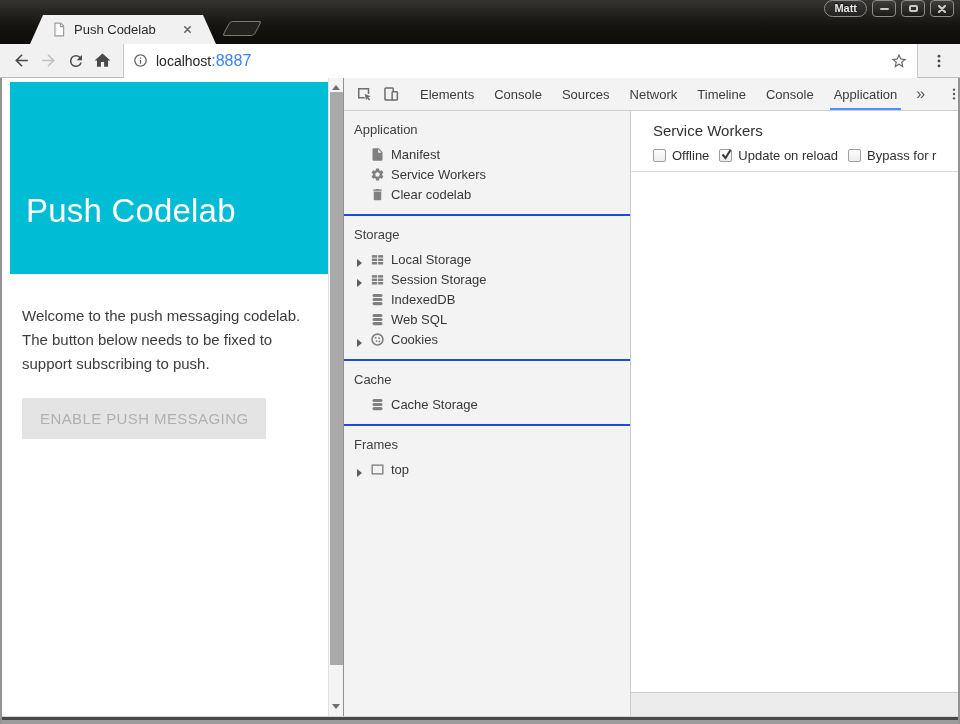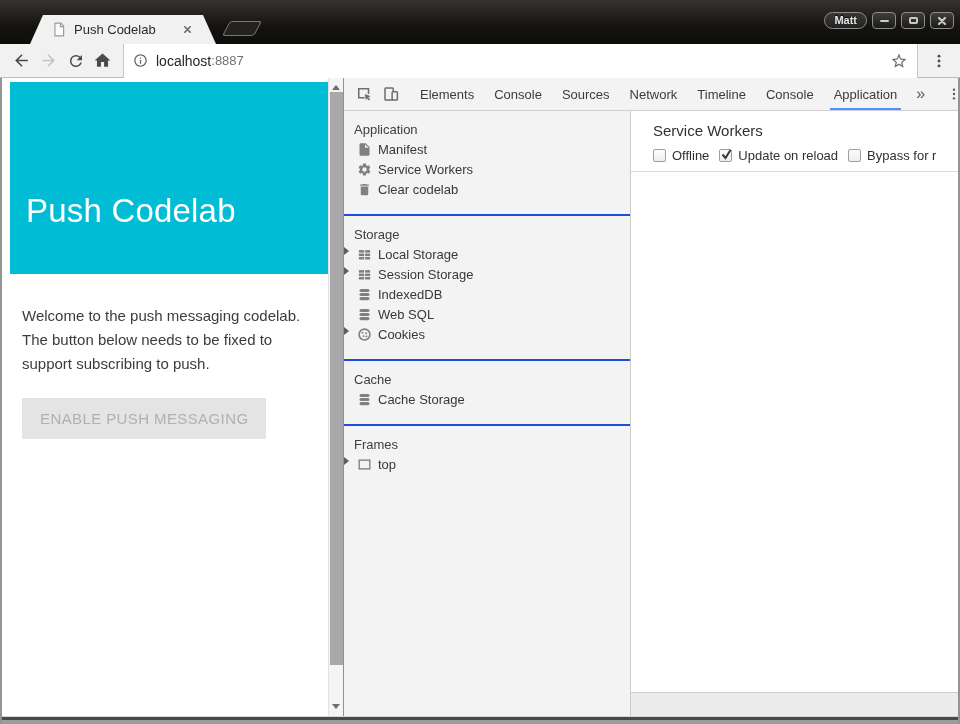--- a/index.html
+++ b/index.html
@@ -1,21 +1,21 @@
 <!DOCTYPE html>
 <html><head>
 <meta charset="utf-8">
 <style>
   * { margin:0; padding:0; box-sizing:border-box; }
   body { font-family:"Liberation Sans","DejaVu Sans",sans-serif; background:#fff; }
   .window { width:960px; height:724px; position:relative; background:#fff; overflow:hidden; }
 
   
   .titlebar { height:44px; background:linear-gradient(#34332f,#14130f 60%,#0d0c0a); position:relative; }
-  .tb-right { position:absolute; top:12px; right:6px; display:flex; gap:5px; align-items:center; }
+  .tb-right { position:absolute; top:0; right:6px; display:flex; gap:5px; align-items:center; }
   .user-badge { border:1px solid #8d8d8d; border-radius:9px; color:#e8e8e8; font-size:11px; font-weight:bold;
                 padding:1px 9px 2px; text-shadow:0 -1px 1px #000; background:linear-gradient(#3a3936,#232220); }
   .win-btn { width:24px; height:17px; border:1px solid #8d8d8d; border-radius:4px;
              background:linear-gradient(#403f3c,#1b1a18); display:flex; align-items:center; justify-content:center; }
   .glyph-min { width:9px; height:2px; background:#c9c9c9; border-radius:1px; }
   .glyph-max { width:9px; height:7px; border:2px solid #c9c9c9; border-radius:2px; }
 
   .tab { position:absolute; left:30px; bottom:0; width:186px; height:29px; background:#f1f1f1;
          clip-path:polygon(13px 0, calc(100% - 13px) 0, 100% 100%, 0 100%);
          display:flex; align-items:center; padding:0 24px 0 22px; }
@@ -25,21 +25,21 @@
   .newtab-btn { position:absolute; left:226px; bottom:8px; width:32px; height:15px; border:1px solid #787876;
                 border-radius:3px; transform:skewX(-28deg); background:#232220; }
 
   
   .toolbar { height:34px; background:#f1f1f1; border-bottom:1px solid #bdbdbd; display:flex; align-items:center;
              padding:0 8px; }
   .nav-btn { width:27px; height:27px; display:flex; align-items:center; justify-content:center; flex-shrink:0; }
   .urlbar { flex:1; height:38px; background:#fff; border:1px solid #c6c6c6; border-radius:3px; display:flex;
             align-items:center; padding:0 9px; margin:0 7px; min-width:0; }
   .url-host { font-size:14px; color:#262626; margin-left:8px; }
-  .url-port { font-size:13px; color:#737373; }
+  .url-port { font-size:16px; color:#3b82f6; }
   .url-spacer { flex:1; }
 
   
   .content { display:flex; height:638px; border-left:2px solid #949494; border-right:2px solid #949494; background:#fff; }
 
   
   .page { width:341px; position:relative; background:#fff; flex-shrink:0; }
   .page-inner { position:absolute; top:0; left:0; right:15px; bottom:0; overflow:hidden; }
   .page-header { margin:4px 0 0 8px; height:192px; background:#00bcd4; }
   .page-header h1 { padding:110px 0 0 16px; color:#ffffff; font-size:33px; font-weight:400; letter-spacing:0.2px; }
@@ -62,21 +62,21 @@
   .dt-tabs { display:flex; }
   .dt-tab { padding:0 10px; font-size:13px; color:#3c3c3c; display:flex; align-items:center; position:relative; white-space:nowrap; }
   .dt-tab.active::after { content:''; position:absolute; left:6px; right:6px; bottom:0; height:2px; background:#4d90fe; }
   .dt-more { font-size:16px; color:#5a5a5a; display:flex; align-items:center; padding:0 9px; }
   .dt-flex { flex:1; }
   .dt-body { flex:1; display:flex; min-height:0; }
   .dt-sidebar { width:287px; background:#f3f3f3; border-right:1px solid #ccc; overflow:hidden; flex-shrink:0; }
   .dt-section { padding:9px 0 12px; }
   .dt-section + .dt-section { border-top:2px solid #1d4ed8; }
   .dt-section-title { font-size:13px; color:#404040; padding:2px 0 5px 10px; }
-  .dt-item { display:flex; align-items:flex-start; height:20px; font-size:13px; color:#383838; }
+  .dt-item { display:flex; align-items:flex-end; height:20px; padding-left:13px; font-size:13px; color:#383838; }
   .dt-arrow { width:13px; display:flex; align-items:center; flex-shrink:0; }
   .dt-arrow .tri { width:0; height:0; border-left:5px solid #5e5e5e; border-top:4px solid transparent; border-bottom:4px solid transparent; }
   .dt-item-icon { width:15px; height:15px; margin-right:6px; display:flex; flex-shrink:0; }
   .dt-item-icon svg { width:15px; height:15px; }
 
   .dt-panel { flex:1; display:flex; flex-direction:column; background:#fff; min-width:0; overflow:hidden; }
   .sw-header { height:61px; border-bottom:1px solid #dcdcdc; padding-left:22px; overflow:hidden; white-space:nowrap; flex-shrink:0; }
   .sw-title { font-size:15px; color:#303030; margin-top:11px; }
   .sw-checkboxes { display:flex; gap:10px; margin-top:9px; align-items:center; }
   .sw-check { display:flex; align-items:center; gap:6px; font-size:13px; color:#303030; flex-shrink:0; }

